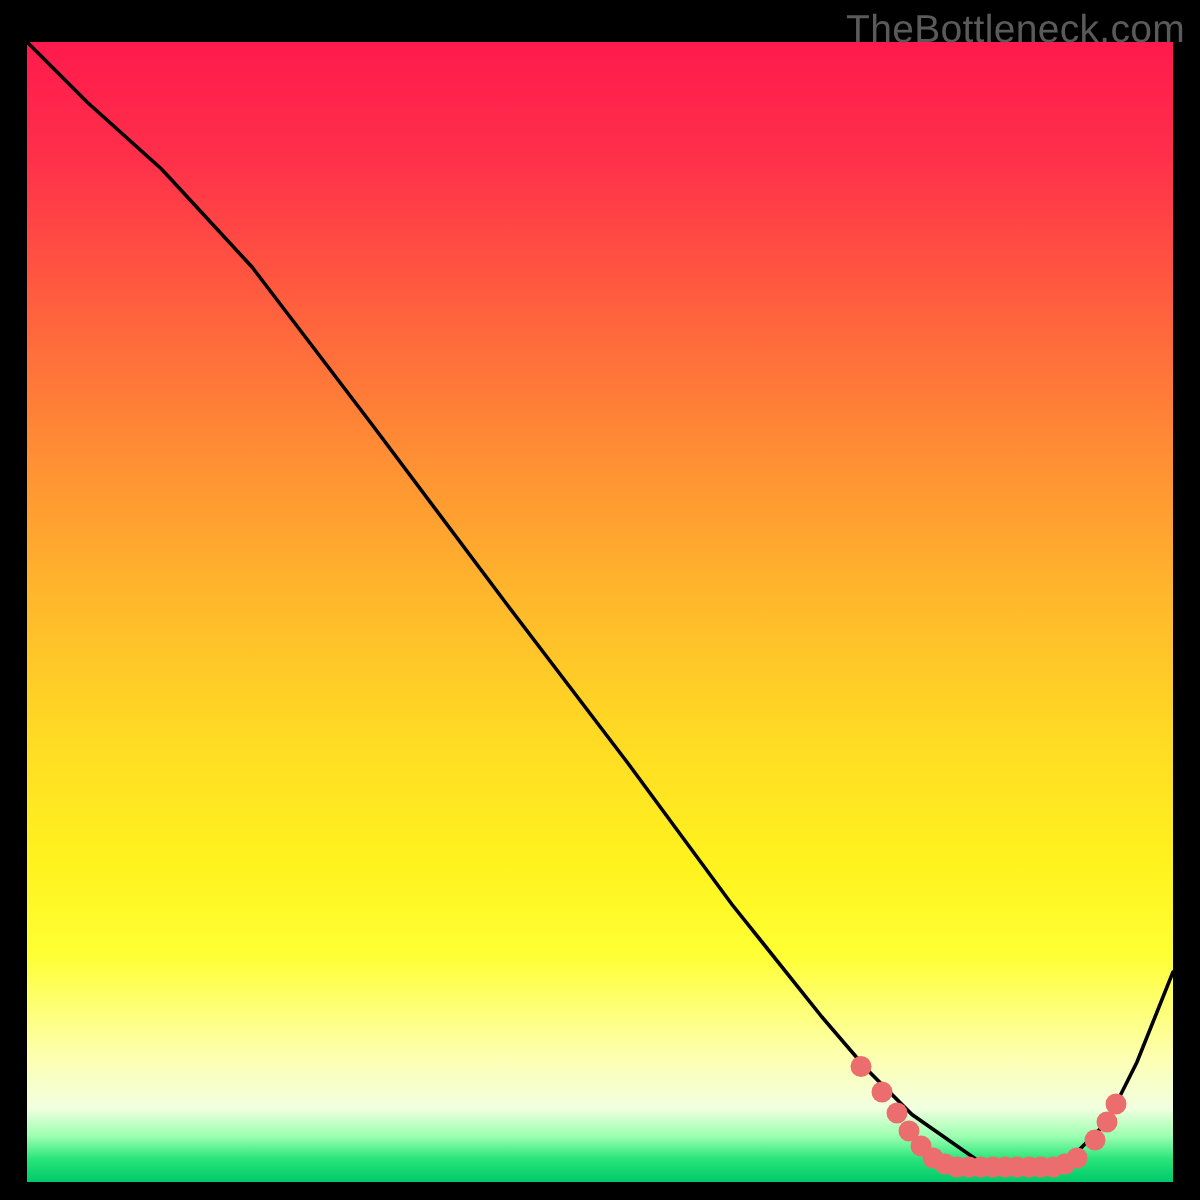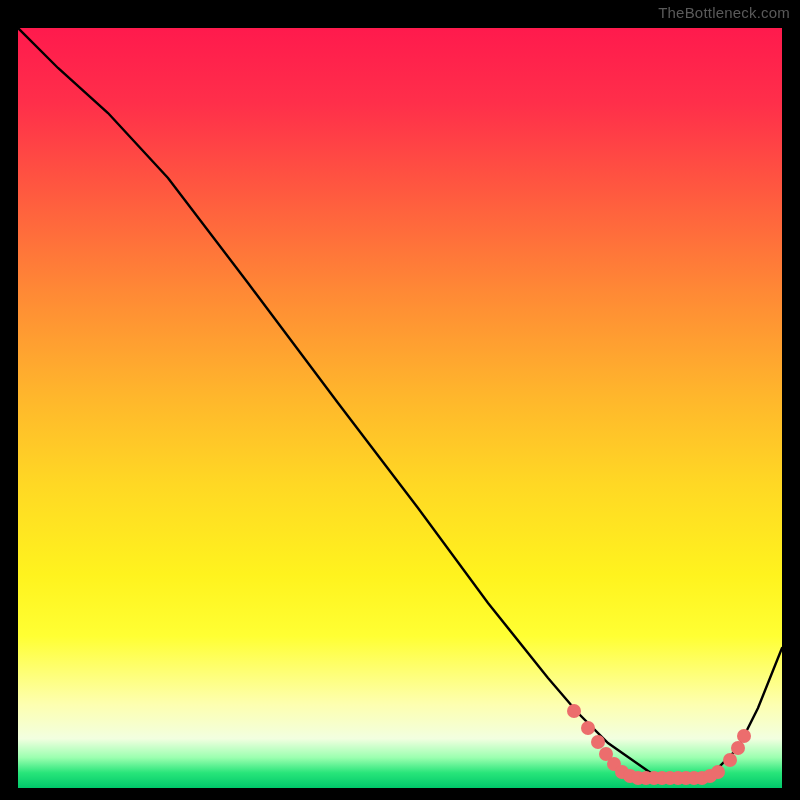--- a/index.html
+++ b/index.html
@@ -15,21 +15,21 @@
     position: relative;
     width: 800px;
     height: 800px;
     background: #000;
   }
   .watermark {
     position: absolute;
     top: 4px;
     right: 10px;
     color: #5a5a5a;
-    font-size: 15px;
+    font-size: 26px;
     font-weight: 500;
     letter-spacing: 0.2px;
     z-index: 40;
   }
   .plot {
     position: absolute;
     left: 18px;
     top: 28px;
     width: 764px;
     height: 760px;

